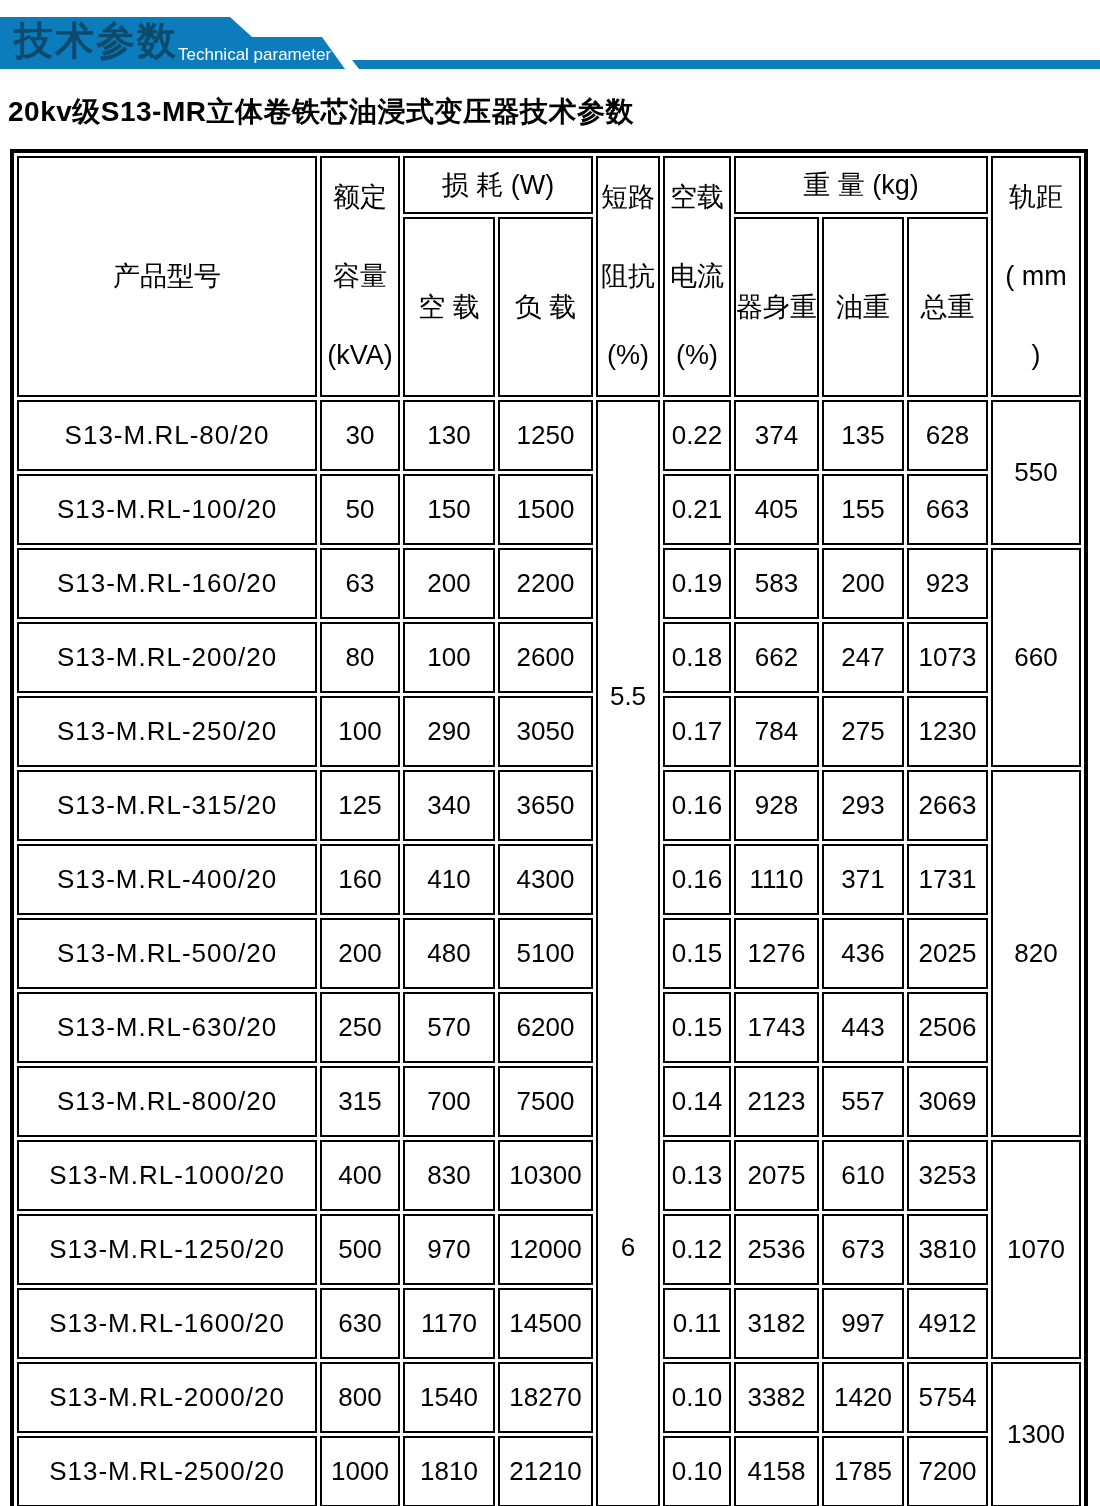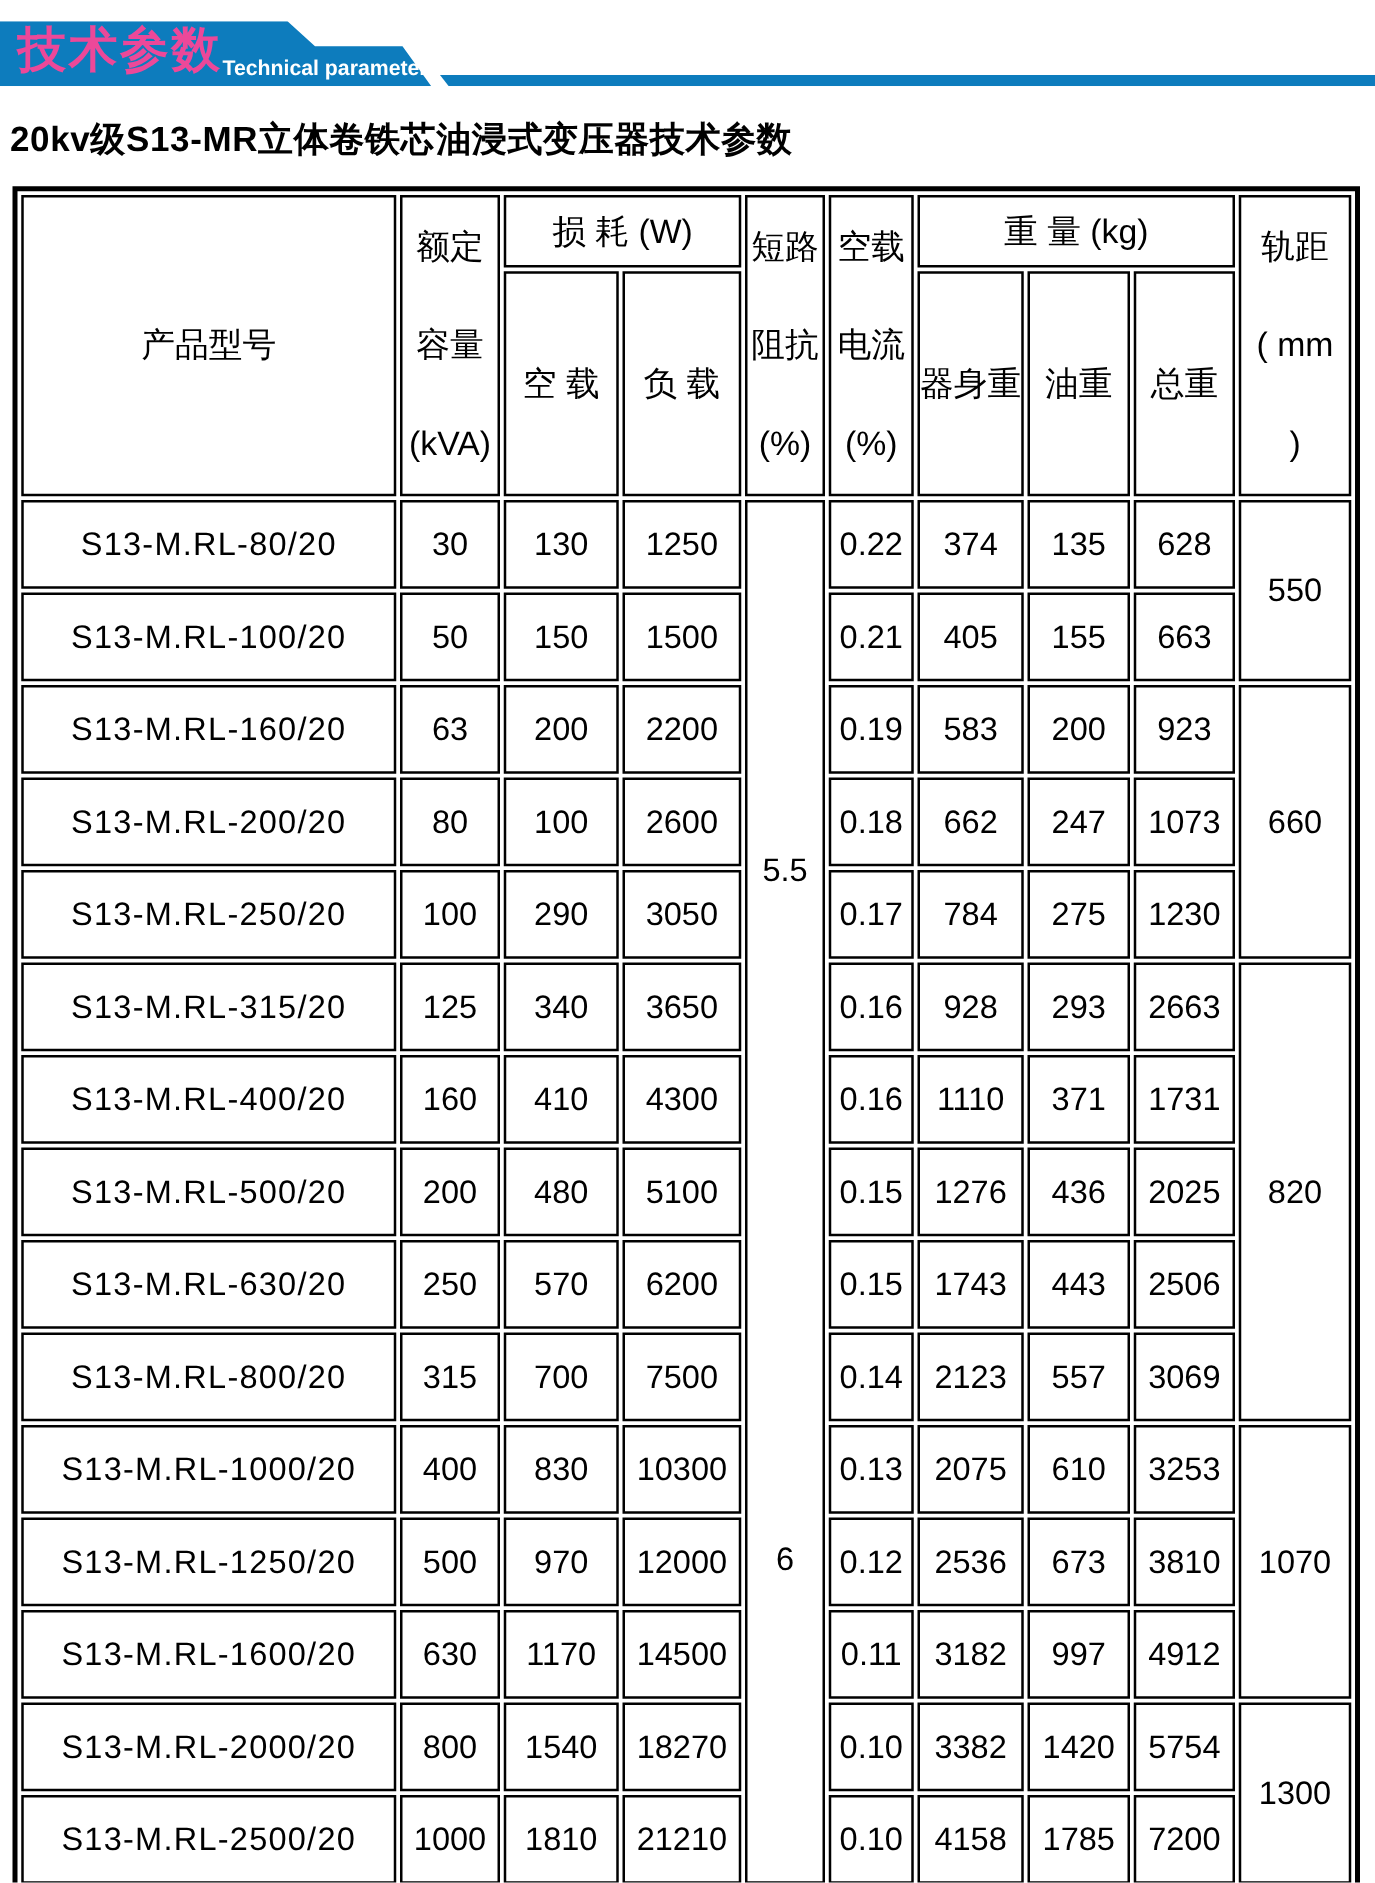--- a/index.html
+++ b/index.html
@@ -8,23 +8,23 @@
     font-family:"Liberation Sans","DejaVu Sans",sans-serif;
     position:relative; overflow:hidden;
   }
   
   .banner { position:relative; width:1100px; height:54px; margin-top:15px; }
   .banner-main { position:absolute; inset:0; background:#0d7cbd;
     clip-path:polygon(0 2px,230px 2px,252px 22px,322px 22px,345px 54px,0 54px); }
   .banner-strip { position:absolute; inset:0; background:#0d7cbd;
     clip-path:polygon(352px 45px,1100px 45px,1100px 54px,359px 54px); }
   .banner-cn { position:absolute; left:14px; top:2px; font-size:39px; line-height:1.25;
-    font-weight:bold; color:#ec4899; letter-spacing:2px; z-index:2; }
+    font-weight:bold; color:#0c4a6e; letter-spacing:2px; z-index:2; }
   .banner-en { position:absolute; left:178px; top:30px; font-size:17px;
-    font-weight:bold; color:#fff; z-index:2; }
+    font-weight:normal; color:#fff; z-index:2; }
   
   .page-title { margin:26px 0 16px 8px; font-size:28px; font-weight:600;
     letter-spacing:0.5px; line-height:1.2; }
   
   table.spec { margin:20px 0 0 10px; border-collapse:separate; border-spacing:3px;
     border:4px solid #000; table-layout:fixed; background:#fff; }
   th,td { border:2px solid #000; box-sizing:border-box; background:#fff;
     text-align:center; vertical-align:middle; padding:0; font-weight:normal;
     font-size:26px; overflow:hidden; }
   thead th { font-size:27px; }

